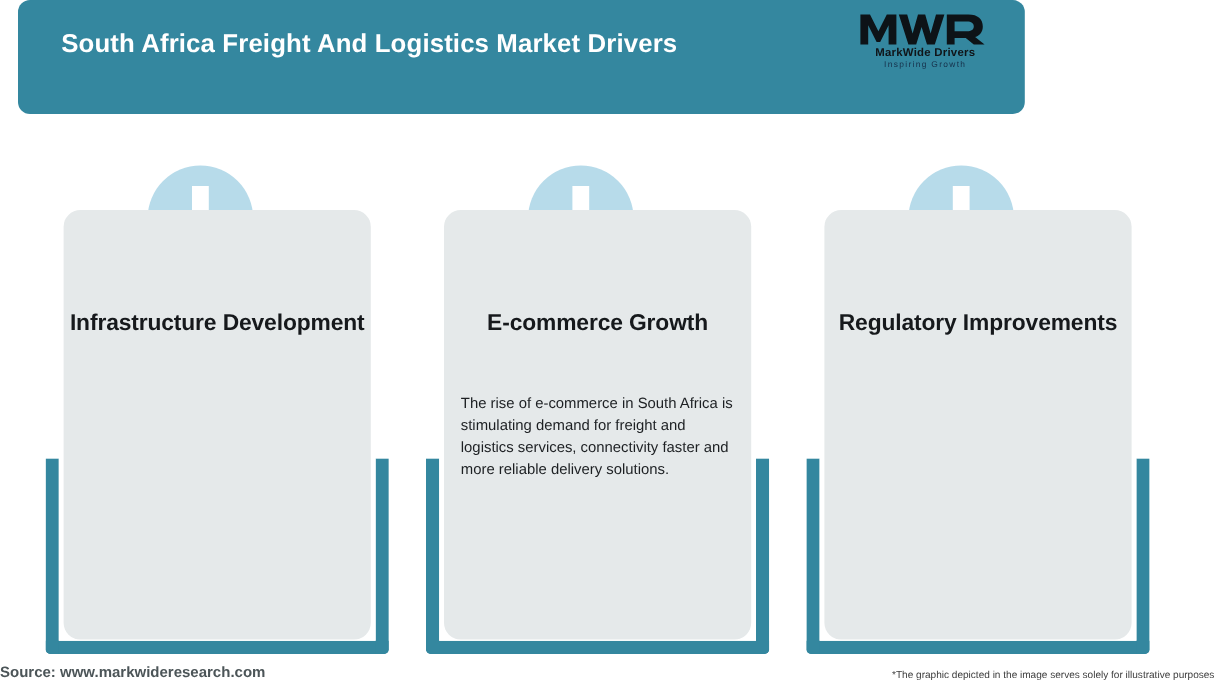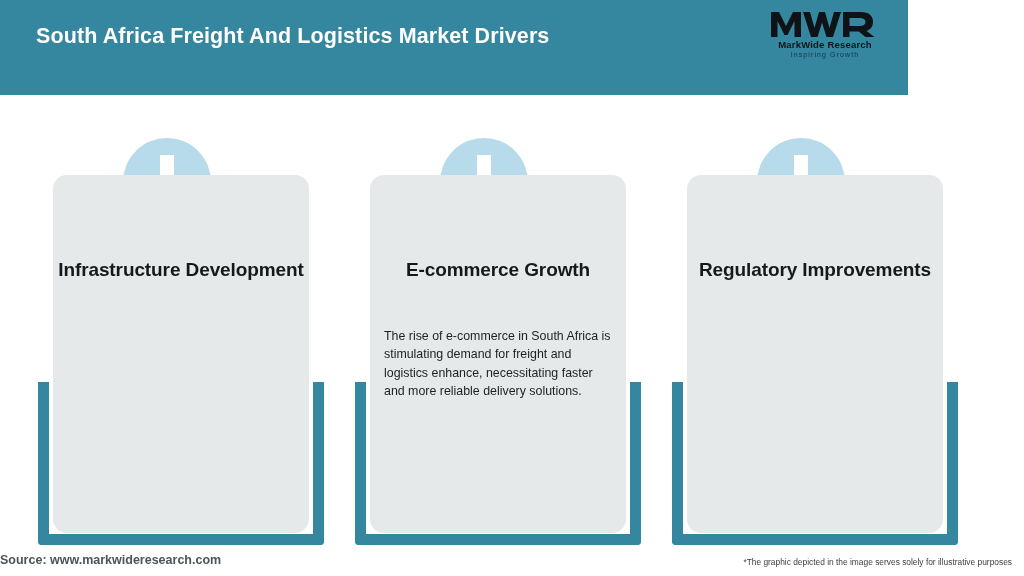--- a/index.html
+++ b/index.html
@@ -11,25 +11,26 @@
     height: 576px;
     background: #ffffff;
     font-family: "Liberation Sans", sans-serif;
     overflow: hidden;
     position: relative;
   }
 
   
   .header {
     position: absolute;
-    left: 0;
+    left: 15px;
     top: 0;
-    width: 908px;
+    width: 839px;
     height: 95px;
     background: #34879f;
+    border-radius: 10px;
   }
   .header-title {
     position: absolute;
     left: 36px;
     top: 24px;
     font-size: 21.5px;
     font-weight: bold;
     color: #ffffff;
     letter-spacing: 0.1px;
     white-space: nowrap;
@@ -178,21 +179,21 @@
     <svg class="logo-mark" viewBox="0 0 112 30">
       <g fill="#0d1317">
 
         <path d="M2 28 L2 3 L10 3 L17 17 L24 3 L32 3 L32 28 L25.5 28 L25.5 12 L18.5 26 L15.5 26 L8.5 12 L8.5 28 Z"></path>
 
         <path d="M34 3 L41 3 L45.5 19 L50 3 L56 3 L60.5 19 L65 3 L72 3 L64 28 L57.5 28 L53 13.5 L48.5 28 L42 28 Z"></path>
 
         <path d="M74 3 L92 3 C100 3 104 7 104 13 C104 17.5 101.5 20.6 97.6 21.9 L105.5 28 L96.5 28 L89.8 22.6 L80.5 22.6 L80.5 28 L74 28 Z M80.5 9 L80.5 17 L91 17 C94.3 17 96.5 15.6 96.5 13 C96.5 10.4 94.3 9 91 9 Z"></path>
       </g>
     </svg>
-    <div class="logo-name">MarkWide Research</div>
+    <div class="logo-name">MarkWide Drivers</div>
     <div class="logo-tag">Inspiring Growth</div>
   </div>
 </div>
 
 <div class="cards">
 
   <div class="card-slot slot-1">
     <div class="bracket"></div>
     <div class="icon-circle">
       <svg width="44" height="58" viewBox="0 0 44 58">
@@ -206,21 +207,21 @@
 
   <div class="card-slot slot-2">
     <div class="bracket"></div>
     <div class="icon-circle">
       <svg width="44" height="58" viewBox="0 0 44 58">
         <path d="M15 2 L29 2 L29 32 L41 32 L22 55 L3 32 L15 32 Z" fill="#ffffff"></path>
       </svg>
     </div>
     <div class="card">
       <div class="card-title">E-commerce Growth</div>
-      <div class="card-desc">The rise of e-commerce in South Africa is stimulating demand for freight and logistics enhance, necessitating faster and more reliable delivery solutions.</div>
+      <div class="card-desc">The rise of e-commerce in South Africa is stimulating demand for freight and logistics services, connectivity faster and more reliable delivery solutions.</div>
     </div>
   </div>
 
   <div class="card-slot slot-3">
     <div class="bracket"></div>
     <div class="icon-circle">
       <svg width="44" height="58" viewBox="0 0 44 58">
         <path d="M15 2 L29 2 L29 32 L41 32 L22 55 L3 32 L15 32 Z" fill="#ffffff"></path>
       </svg>
     </div>

